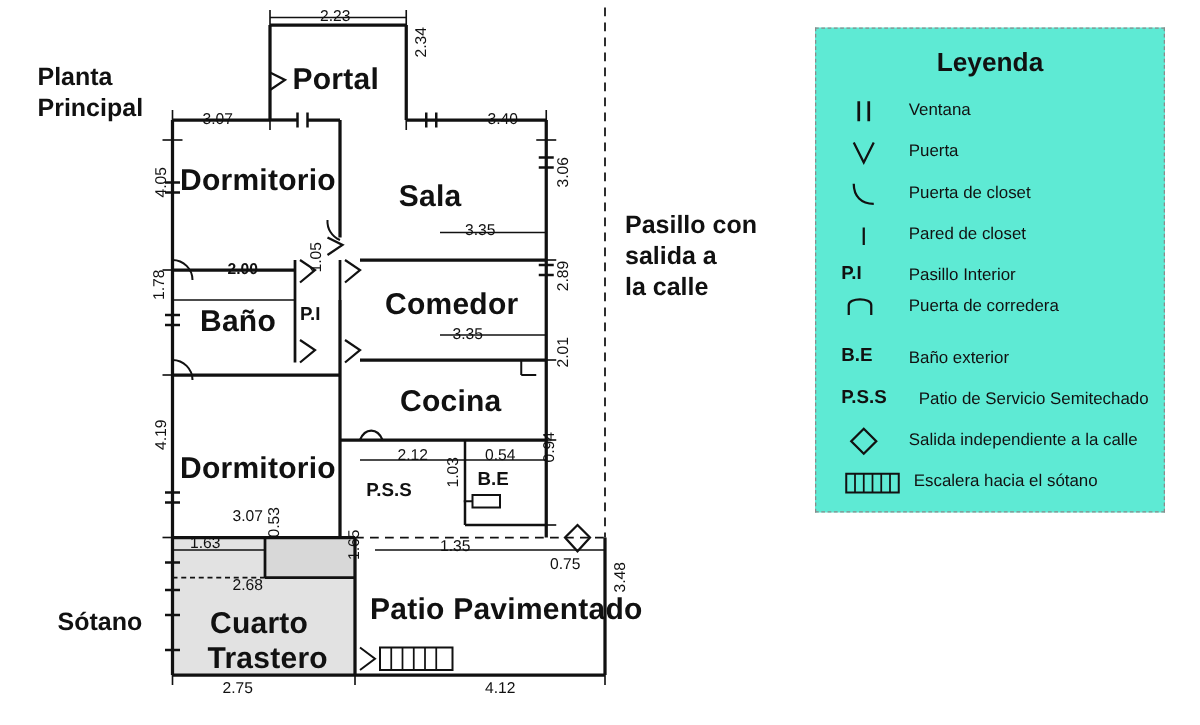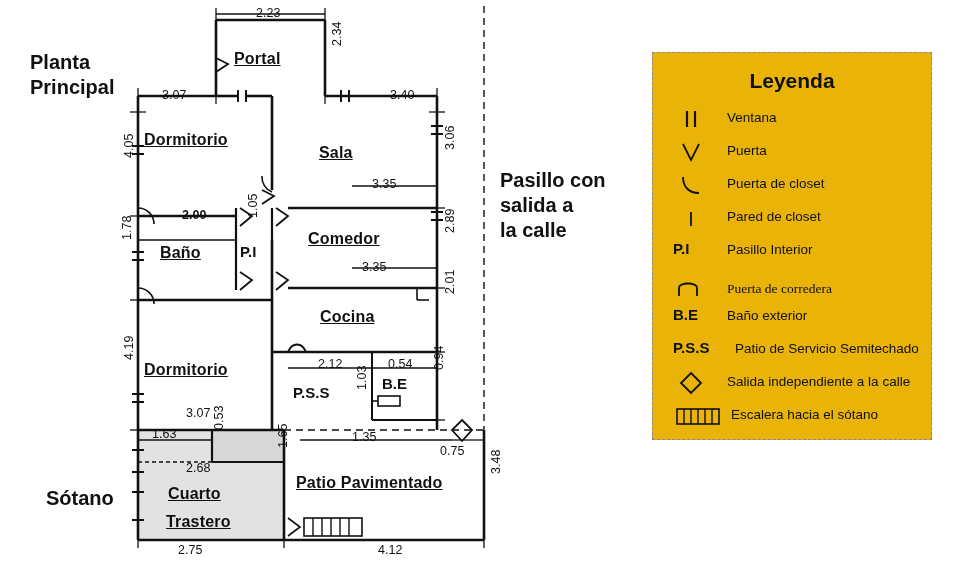--- a/index.html
+++ b/index.html
@@ -19,24 +19,23 @@
     position: absolute;
     left: 0; top: 0;
     width: 960px;
     height: 580px;
   }
   .abs { position: absolute; }
 
   
   .room-label {
     font-weight: bold;
-    font-size: 16px;
+    font-size: 24px;
     letter-spacing: 0.2px;
     white-space: nowrap;
-    text-decoration: underline;
   }
   .big-label {
     font-weight: bold;
     font-size: 20px;
     line-height: 1.25;
     white-space: pre-line;
   }
   .dim {
     font-size: 12.5px;
     color: #111;
@@ -52,24 +51,23 @@
     white-space: nowrap;
   }
 
   
   #legend {
     position: absolute;
     left: 652px;
     top: 22px;
     width: 280px;
     height: 388px;
-    background: #eab308;
+    background: #5eead4;
     border: 1px dashed #8a8a8a;
     box-sizing: border-box;
-    margin-top: 30px;
   }
   #legend-title {
     position: absolute;
     left: 0; top: 16px;
     width: 100%;
     text-align: center;
     font-weight: bold;
     font-size: 21px;
   }
   .legend-row {
@@ -301,21 +299,21 @@
   <div class="abs dim vert" style="left:355px;top:390px;">1.03</div>
   <div class="abs dim" style="left:186px;top:406px;">3.07</div>
   <div class="abs dim" style="left:152px;top:427px;">1.63</div>
   <div class="abs dim vert" style="left:212px;top:430px;">0.53</div>
   <div class="abs dim" style="left:186px;top:461px;">2.68</div>
   <div class="abs dim vert" style="left:276px;top:448px;">1.65</div>
   <div class="abs dim" style="left:352px;top:430px;">1.35</div>
   <div class="abs dim" style="left:440px;top:444px;">0.75</div>
   <div class="abs dim vert" style="left:489px;top:474px;">3.48</div>
   <div class="abs dim" style="left:178px;top:543px;">2.75</div>
-  <div class="abs dim" style="left:378px;top:543px;">4.12</div>
+  <div class="abs dim" style="left:388px;top:543px;">4.12</div>
 
   <div id="legend">
     <div id="legend-title">Leyenda</div>
 
     <div class="legend-row" style="top:52px;">
       <div class="legend-sym">
         <svg width="52" height="28" viewBox="0 0 52 28">
           <line x1="16" y1="6" x2="16" y2="22" stroke="#111" stroke-width="2.2"></line>
           <line x1="24" y1="6" x2="24" y2="22" stroke="#111" stroke-width="2.2"></line>
         </svg>
@@ -350,21 +348,21 @@
       <div class="legend-text">Pared de closet</div>
     </div>
 
     <div class="legend-row" style="top:184px;">
       <div class="legend-sym">
         <span class="legend-abbr">P.I</span>
       </div>
       <div class="legend-text">Pasillo Interior</div>
     </div>
 
-    <div class="legend-row" style="top:223px;font-family:Liberation Serif, serif;">
+    <div class="legend-row" style="top:209px;">
       <div class="legend-sym">
         <svg width="52" height="28" viewBox="0 0 52 28">
           <path d="M8,20 L8,12 C8,6 26,6 26,12 L26,20" fill="none" stroke="#111" stroke-width="1.8"></path>
         </svg>
       </div>
       <div class="legend-text">Puerta de corredera</div>
     </div>
 
     <div class="legend-row" style="top:250px;">
       <div class="legend-sym">

